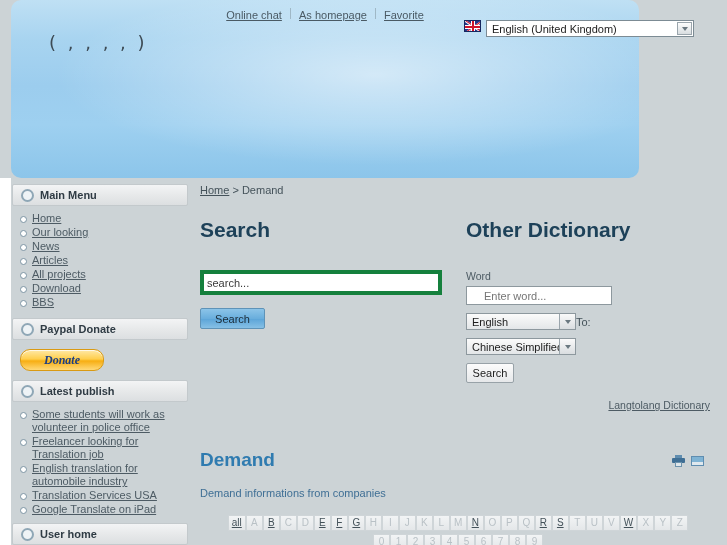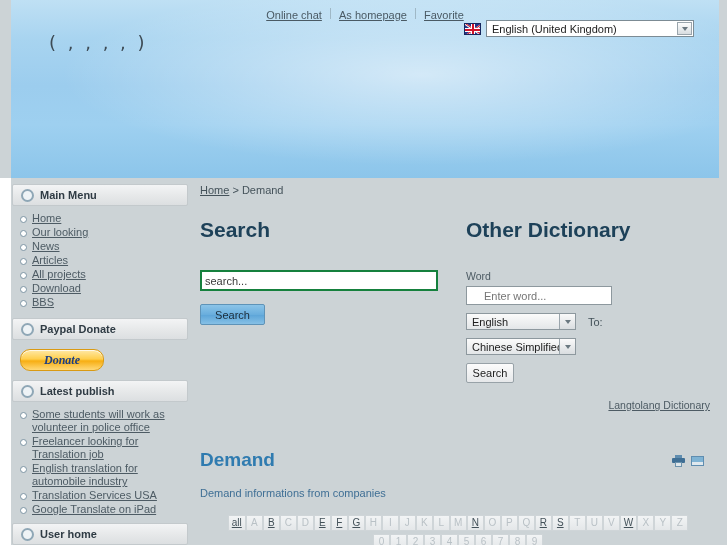--- a/index.html
+++ b/index.html
@@ -6,23 +6,24 @@
   body{
     width:727px;height:545px;overflow:hidden;
     background:#ccd3d6;
     font-family:"Liberation Sans", sans-serif;
     font-size:11px;color:#44525a;
   }
   .page{position:relative;width:727px;height:545px;}
 
   
   .banner{
-    position:absolute;left:11px;top:0;width:708px;height:178px;
+    position:absolute;left:11px;top:0;width:628px;height:178px;
     background:linear-gradient(to bottom,#bfe0f4 0%,#a8d4f0 22%,#9ccdee 48%,#9ed0f0 70%,#8cc5ea 100%);
     overflow:hidden;
+    border-radius:10px;
   }
   .banner:after{
     content:"";position:absolute;left:0;top:0;width:100%;height:100%;
     background:radial-gradient(ellipse at 58% 42%, rgba(255,255,255,.55) 0%, rgba(255,255,255,0) 62%);
   }
   .topbar{
     position:absolute;left:0;top:8px;width:100%;height:16px;
     text-align:center;z-index:5;
   }
   .topbar span,.topbar a{
@@ -35,21 +36,21 @@
   }
   .logo{
     position:absolute;left:38px;top:32px;z-index:5;
     font-size:18px;color:#3d4b55;letter-spacing:3px;
     font-family:"DejaVu Sans", sans-serif;
   }
 
   
   .langbox{
     position:absolute;right:33px;top:20px;z-index:6;
-    display:flex;align-items:center;margin-left:14px;
+    display:flex;margin-left:14px;
   }
   .flag{
     width:17px;height:12px;margin-right:5px;position:relative;overflow:hidden;
     background:#20348a;border:1px solid #16265e;box-sizing:border-box;
   }
   .flag i{position:absolute;display:block;}
   .flag .d1{left:-3px;top:5px;width:24px;height:2px;background:#fff;transform:rotate(35deg);}
   .flag .d2{left:-3px;top:5px;width:24px;height:2px;background:#fff;transform:rotate(-35deg);}
   .flag .d3{left:-3px;top:5px;width:24px;height:1px;background:#cf142b;transform:rotate(35deg);}
   .flag .d4{left:-3px;top:5px;width:24px;height:1px;background:#cf142b;transform:rotate(-35deg);}
@@ -121,21 +122,21 @@
   .breadcrumb{font-size:11px;color:#44525a;margin-bottom:22px;}
   .breadcrumb a{color:#44525a;text-decoration:underline;}
   .cols{display:flex;}
   .col-search{width:266px;}
   .col-dict{width:250px;}
   h1.sect{
     font-size:21px;font-weight:bold;color:#1d4159;margin:0 0 28px 0;
     font-family:"Liberation Sans", sans-serif;
   }
   .search-input{
-    width:228px;height:15px;background:#fff;border:2px solid #15803d;
+    width:228px;height:15px;background:#fff;border:4px solid #15803d;
     font-size:11px;color:#3a3a3a;padding:1px 3px;box-sizing:content-box;
     display:block;
   }
   .btn-blue{
     margin-top:13px;width:63px;height:19px;
     background:linear-gradient(to bottom,#8cc4e8 0%,#69aedd 50%,#5ba4d8 51%,#86c0e6 100%);
     border:1px solid #5e93b8;border-radius:2px;
     font-size:11px;color:#1b2c38;display:flex;align-items:center;justify-content:center;
   }
   .lbl{font-size:10.5px;color:#4d5b64;margin-bottom:4px;}
@@ -149,21 +150,21 @@
     border:1px solid #8d989e;display:flex;align-items:center;
     padding-left:5px;font-size:11px;color:#1c1c1c;position:relative;
   }
   .sel .arrowbtn{
     position:absolute;right:0px;top:0px;width:16px;height:15px;
     background:linear-gradient(to bottom,#fafafa,#d9dde0);
     border-left:1px solid #9aa5ac;box-sizing:border-box;
     display:flex;align-items:center;justify-content:center;
   }
   .row-sel{display:flex;align-items:center;margin-bottom:8px;}
-  .to-lbl{margin-left:12px;font-size:11px;color:#44525a;}
+  .to-lbl{margin-left:0;font-size:11px;color:#44525a;}
   .btn-grey{
     width:46px;height:18px;
     background:linear-gradient(to bottom,#fcfcfc,#e6e8ea);
     border:1px solid #98a2a8;border-radius:2px;
     font-size:11px;color:#1c1c1c;display:flex;align-items:center;justify-content:center;
   }
   .dictlink{margin-top:16px;text-align:right;padding-right:6px;}
   .dictlink a{font-size:10.5px;color:#4d5b64;text-decoration:underline;}
 
   

